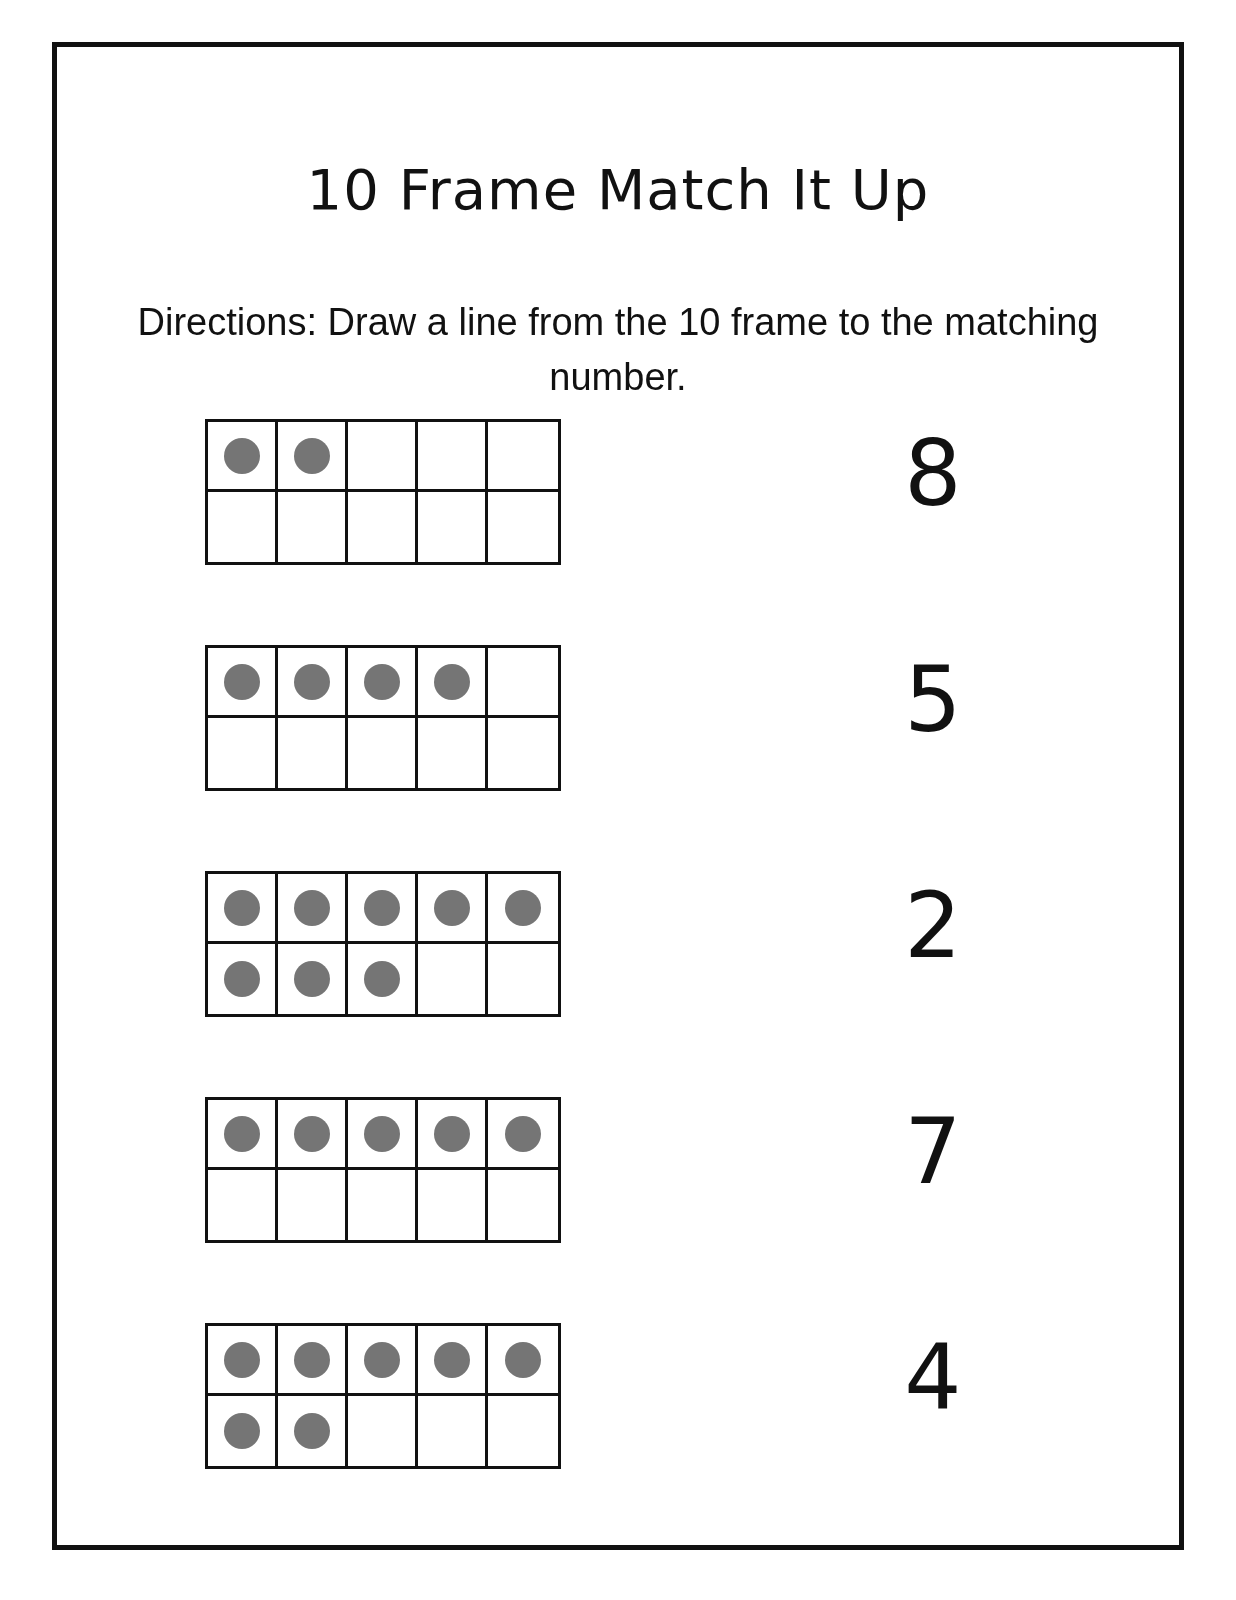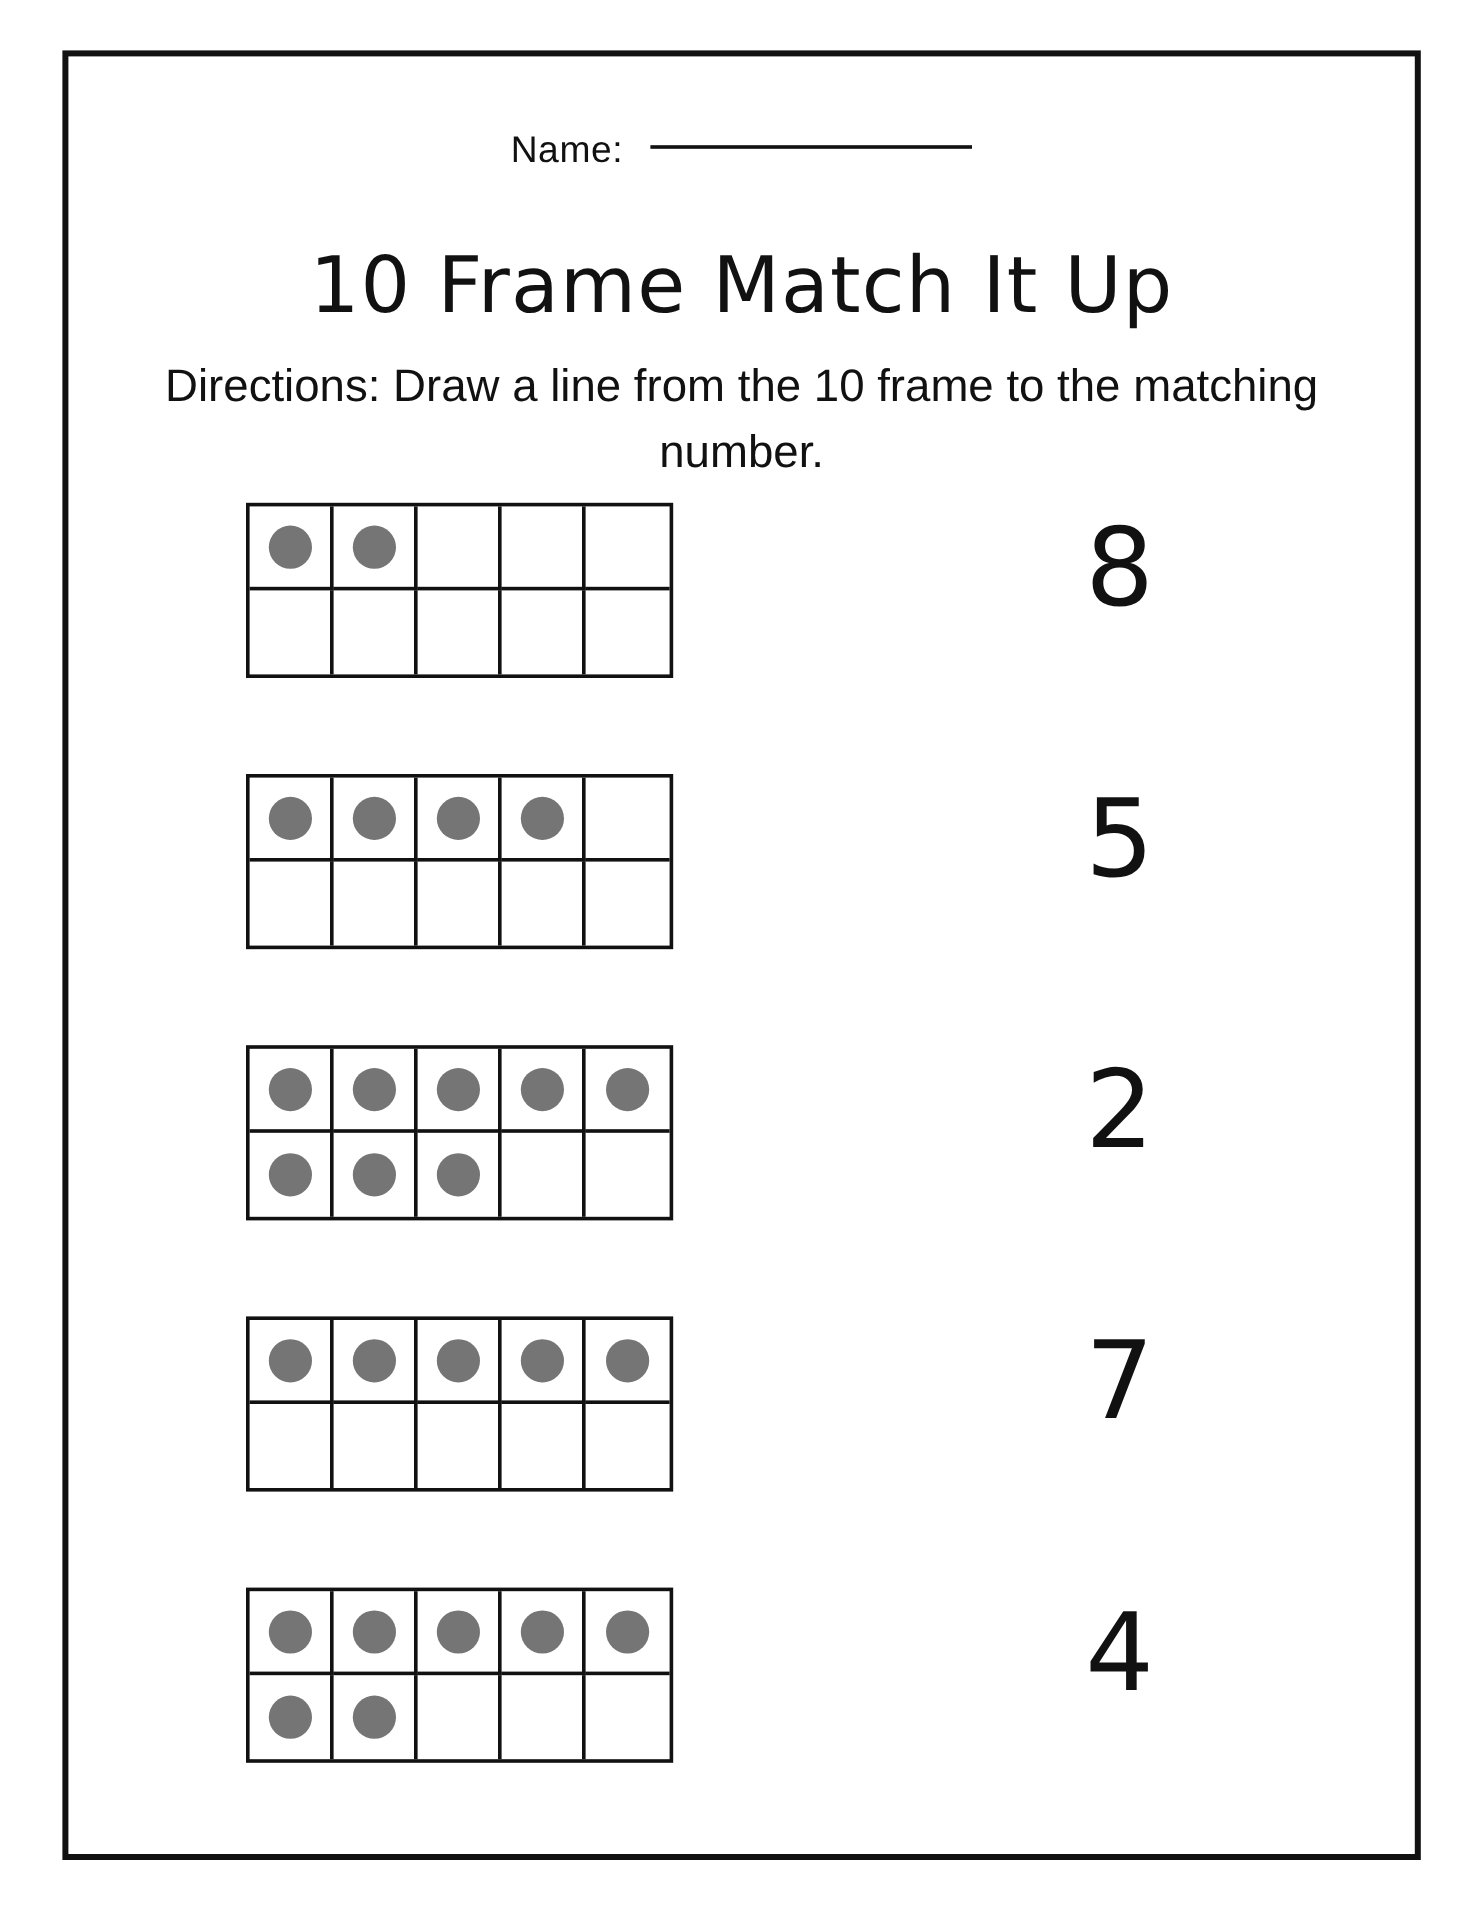--- a/index.html
+++ b/index.html
@@ -56,26 +56,25 @@
     margin-left: 14px;
     margin-bottom: 4px;
   }
 
   .title {
     position: absolute;
     left: 0;
     top: 110px;
     width: 100%;
     text-align: center;
-    font-size: 65px;
+    font-size: 56px;
     font-weight: 400;
     letter-spacing: 1px;
     font-family: "DejaVu Sans", sans-serif;
     white-space: nowrap;
-    margin-top: 44px;
   }
 
   .directions {
     position: absolute;
     left: 50%;
     transform: translateX(-50%);
     top: 248px;
     width: 1000px;
     text-align: center;
     font-size: 38px;
@@ -142,24 +141,20 @@
     font-weight: 400;
     color: #111111;
   }
 </style>
 </head>
 <body>
 
 <div class="page">
   <div class="sheet-border">
 
-    <div class="name-row">
-      <span class="name-label">Name:</span>
-      <span class="name-line"></span>
-    </div>
 
     <div class="title">10 Frame Match It Up</div>
 
     <div class="directions">Directions: Draw a line from the 10 frame to the matching number.</div>
 
     <div class="rows">
 
       <div class="row">
         <div class="frame">
           <div class="frame-row top">

